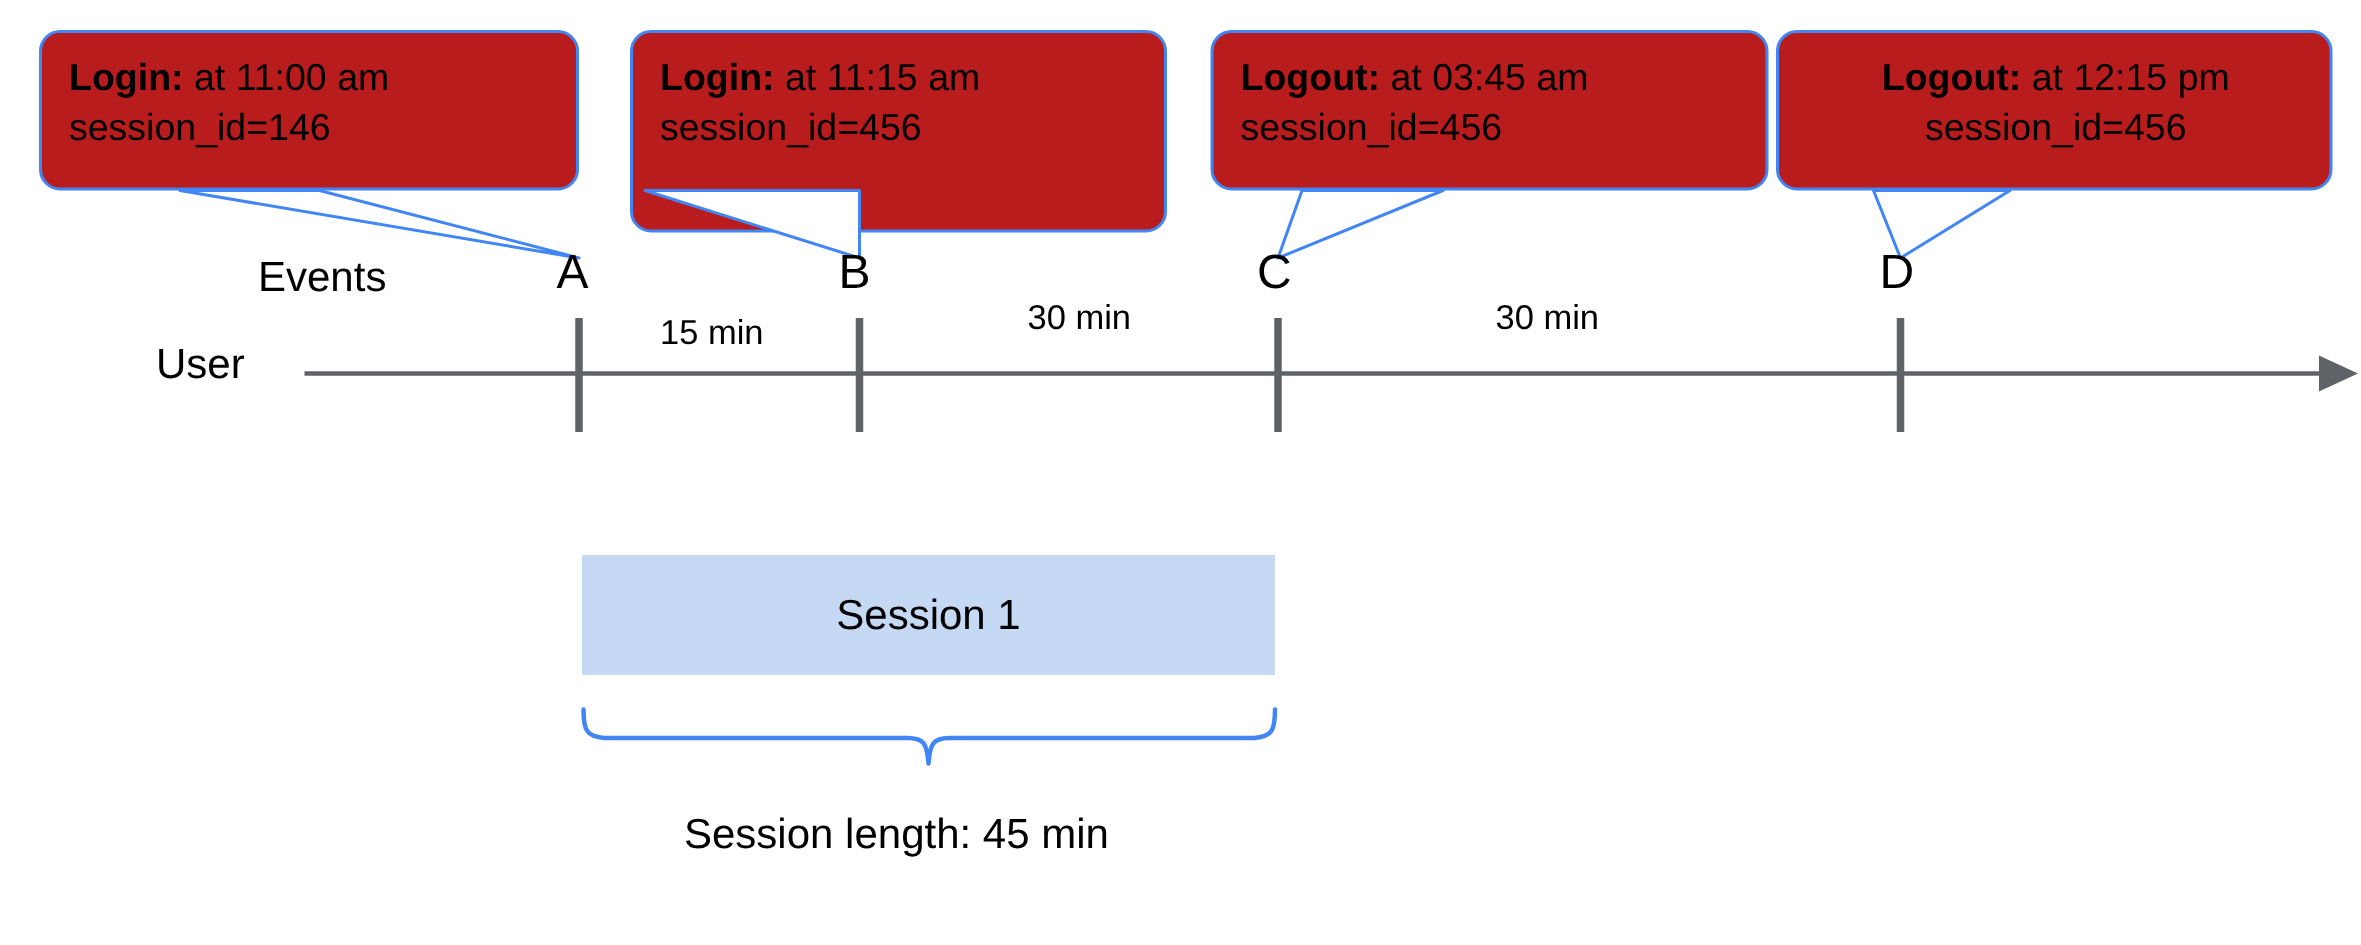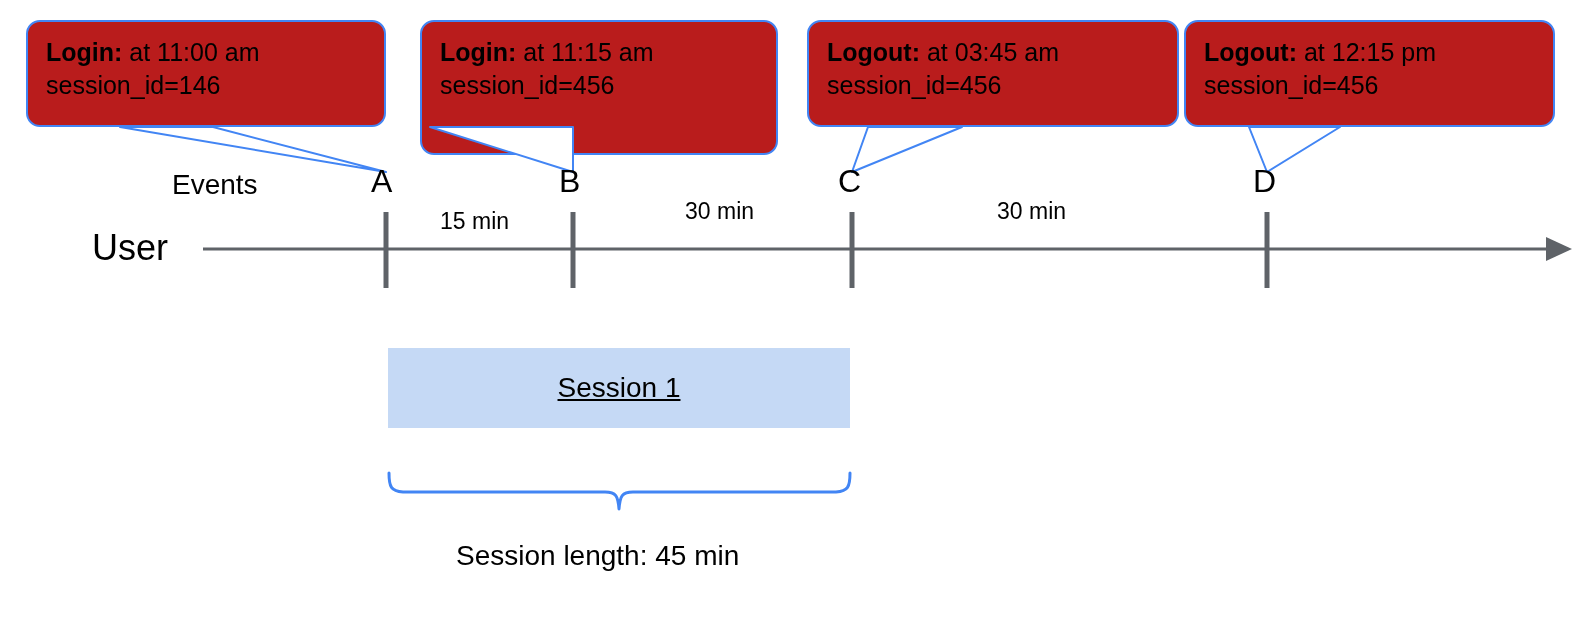--- a/index.html
+++ b/index.html
@@ -43,21 +43,22 @@
   }
   .callout .ev-type { font-weight: bold; }
   .callout .ev-line2 { display: block; }
   
   .lbl {
     position: absolute;
     white-space: nowrap;
     text-align: center;
   }
   .row-label-user {
-    font-size: 36px;
+    font-size: 28px;
+    margin-left: 12px;
   }
   .row-label-events {
     font-size: 28px;
   }
   .marker-letter {
     font-size: 32px;
   }
   .interval-label {
     font-size: 23px;
   }
@@ -89,21 +90,21 @@
   <div class="callout" style="left:420px; top:20px; width:358px; height:135px;">
     <span class="ev-type">Login:</span><span class="ev-time"> at 11:15 am</span>
     <span class="ev-line2">session_id=456</span>
   </div>
 
   <div class="callout" style="left:807px; top:20px; width:372px; height:107px;">
     <span class="ev-type">Logout:</span><span class="ev-time"> at 03:45 am</span>
     <span class="ev-line2">session_id=456</span>
   </div>
 
-  <div class="callout" style="left:1184px; top:20px; width:371px; height:107px;">
+  <div class="callout" style="left:1184px; top:20px; width:371px; height:107px;text-align:center;">
     <span class="ev-type">Logout:</span><span class="ev-time"> at 12:15 pm</span>
     <span class="ev-line2">session_id=456</span>
   </div>
 
   <svg class="svg-layer" viewBox="0 0 1574 630" xmlns="http://www.w3.org/2000/svg">
 
     <path d="M 120 127 L 386 172 L 213 127 Z" fill="#ffffff" stroke="#4285f4" stroke-width="2" stroke-linejoin="round"></path>
 
     <path d="M 430 127 L 573 172 L 573 127 Z" fill="#ffffff" stroke="#4285f4" stroke-width="2" stroke-linejoin="round"></path>
 
@@ -134,19 +135,19 @@
 
   <div class="lbl marker-letter" style="left:371px; top:163px;">A</div>
   <div class="lbl marker-letter" style="left:559px; top:163px;">B</div>
   <div class="lbl marker-letter" style="left:838px; top:163px;">C</div>
   <div class="lbl marker-letter" style="left:1253px; top:163px;">D</div>
 
   <div class="lbl interval-label" style="left:440px; top:208px;">15 min</div>
   <div class="lbl interval-label" style="left:685px; top:198px;">30 min</div>
   <div class="lbl interval-label" style="left:997px; top:198px;">30 min</div>
 
-  <div class="session-box" style="left:388px; top:348px; width:462px; height:80px; background:#c5d9f5;text-decoration:underline;">
+  <div class="session-box" style="left:388px; top:370px; width:462px; height:80px; background:#c5d9f5;">
     <span>Session 1</span>
   </div>
 
   <div class="caption" style="left:456px; top:540px;">Session length: 45 min</div>
 
 </div>
 
 </body></html>

